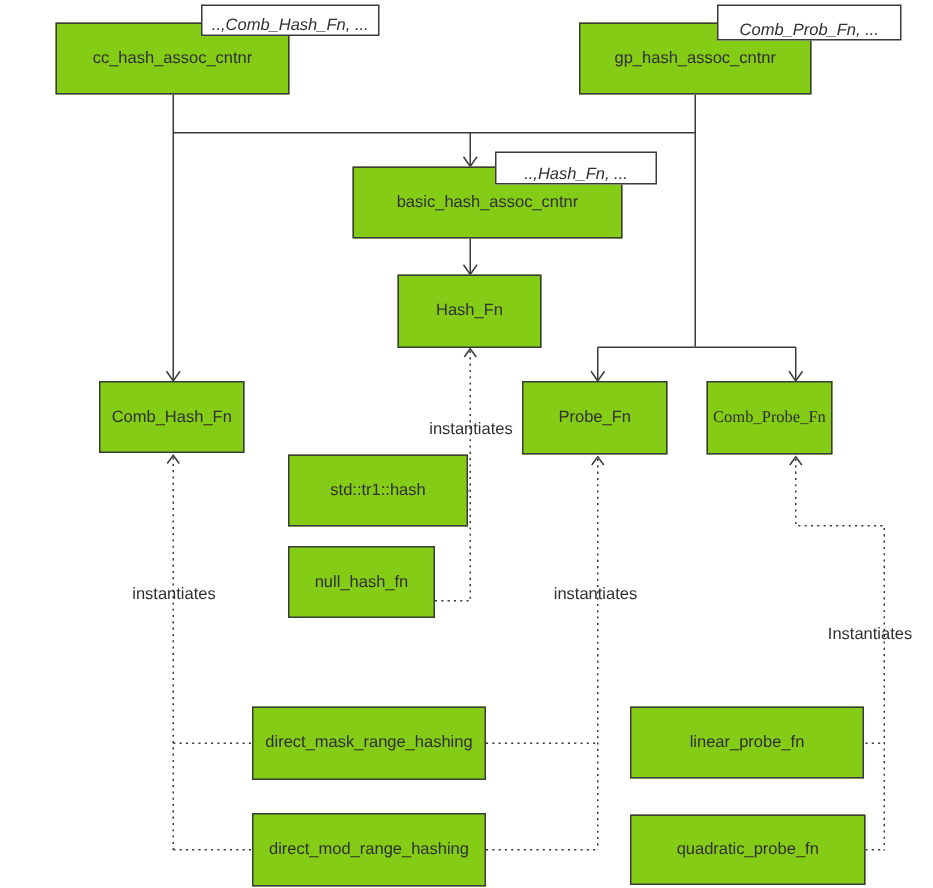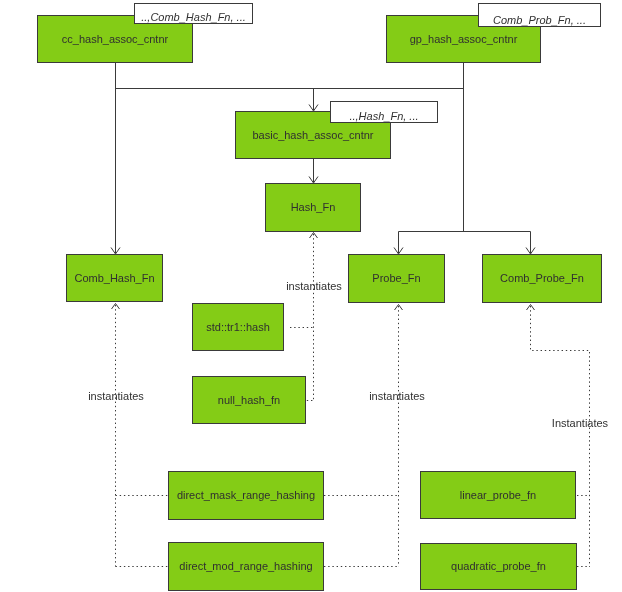--- a/index.html
+++ b/index.html
@@ -38,28 +38,28 @@
     font-size:11px;line-height:12px;
     transform:translateX(-50%);
     white-space:nowrap;
     z-index:4;
   }
   
   #n-cc        {left:37px;  top:15px;  width:156px; height:48px;}
   #n-cc-params {left:134px; top:3px;   width:119px; height:21px;}
   #n-gp        {left:386px; top:15px;  width:155px; height:48px;}
   #n-gp-params {left:478px; top:3px;   width:123px; height:24px;gap:26px;}
-  #n-basic     {left:235px; top:111px; width:156px; height:48px;}
+  #n-basic     {left:235px; top:111px; width:180px; height:48px;}
   #n-basic-params{left:330px;top:101px;width:108px; height:22px;}
   #n-hashfn    {left:265px; top:183px; width:96px;  height:49px;}
   #n-combhash  {left:66px;  top:254px; width:97px;  height:48px;}
   #n-probefn   {left:348px; top:254px; width:97px;  height:49px;}
-  #n-combprobe {left:482px; top:254px; width:120px;  height:49px;}
-  #n-stdtr1    {left:192px; top:303px; width:92px;  height:48px;}
-  #n-nullhash  {left:192px; top:376px; width:114px;  height:48px;}
+  #n-combprobe {left:471px; top:254px; width:84px;  height:49px;font-family:Liberation Serif, serif;}
+  #n-stdtr1    {left:192px; top:303px; width:120px;  height:48px;}
+  #n-nullhash  {left:192px; top:364px; width:98px;  height:48px;}
   #n-dmask     {left:168px; top:471px; width:156px; height:49px;}
   #n-dmod      {left:168px; top:542px; width:156px; height:49px;}
   #n-linear    {left:420px; top:471px; width:156px; height:48px;}
   #n-quad     {left:420px; top:543px; width:157px; height:47px;}
   
   #l-combhash-inst {left:116px; top:390px;}
   #l-hash-inst     {left:314px; top:280px;}
   #l-probe-inst    {left:397px; top:390px;}
   #l-combprobe-inst{left:580px; top:417px;}
 </style>

